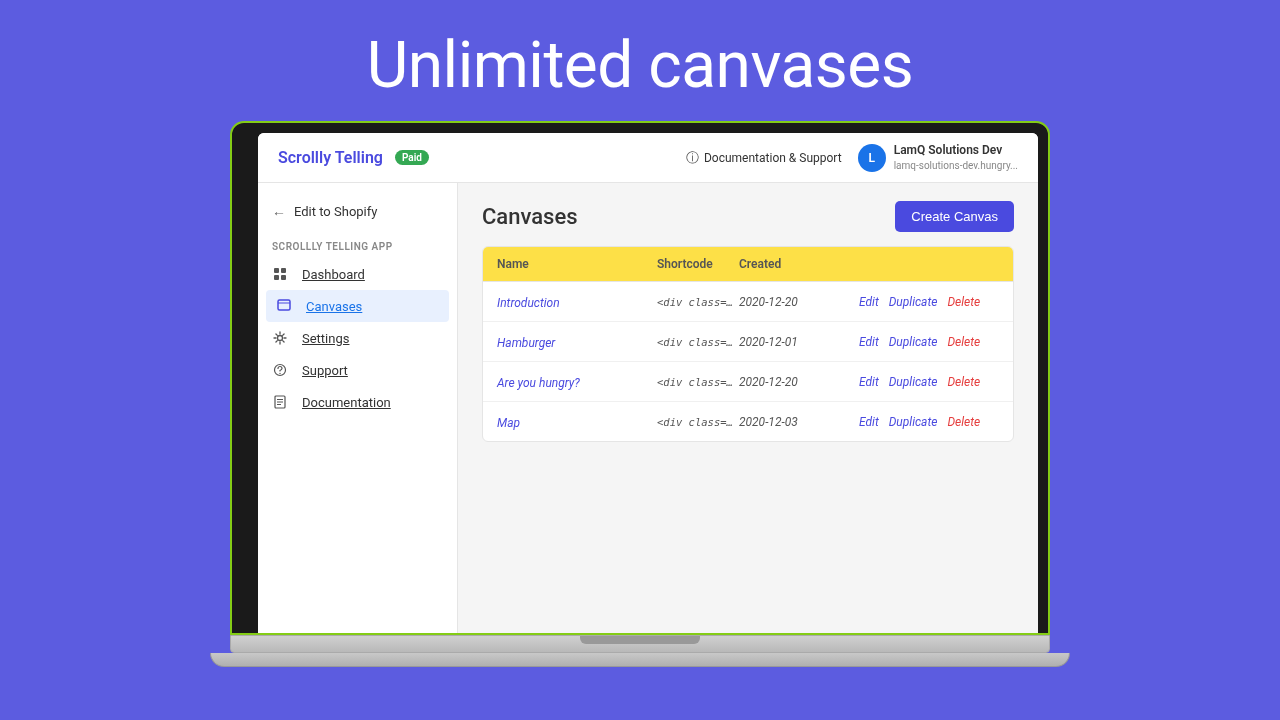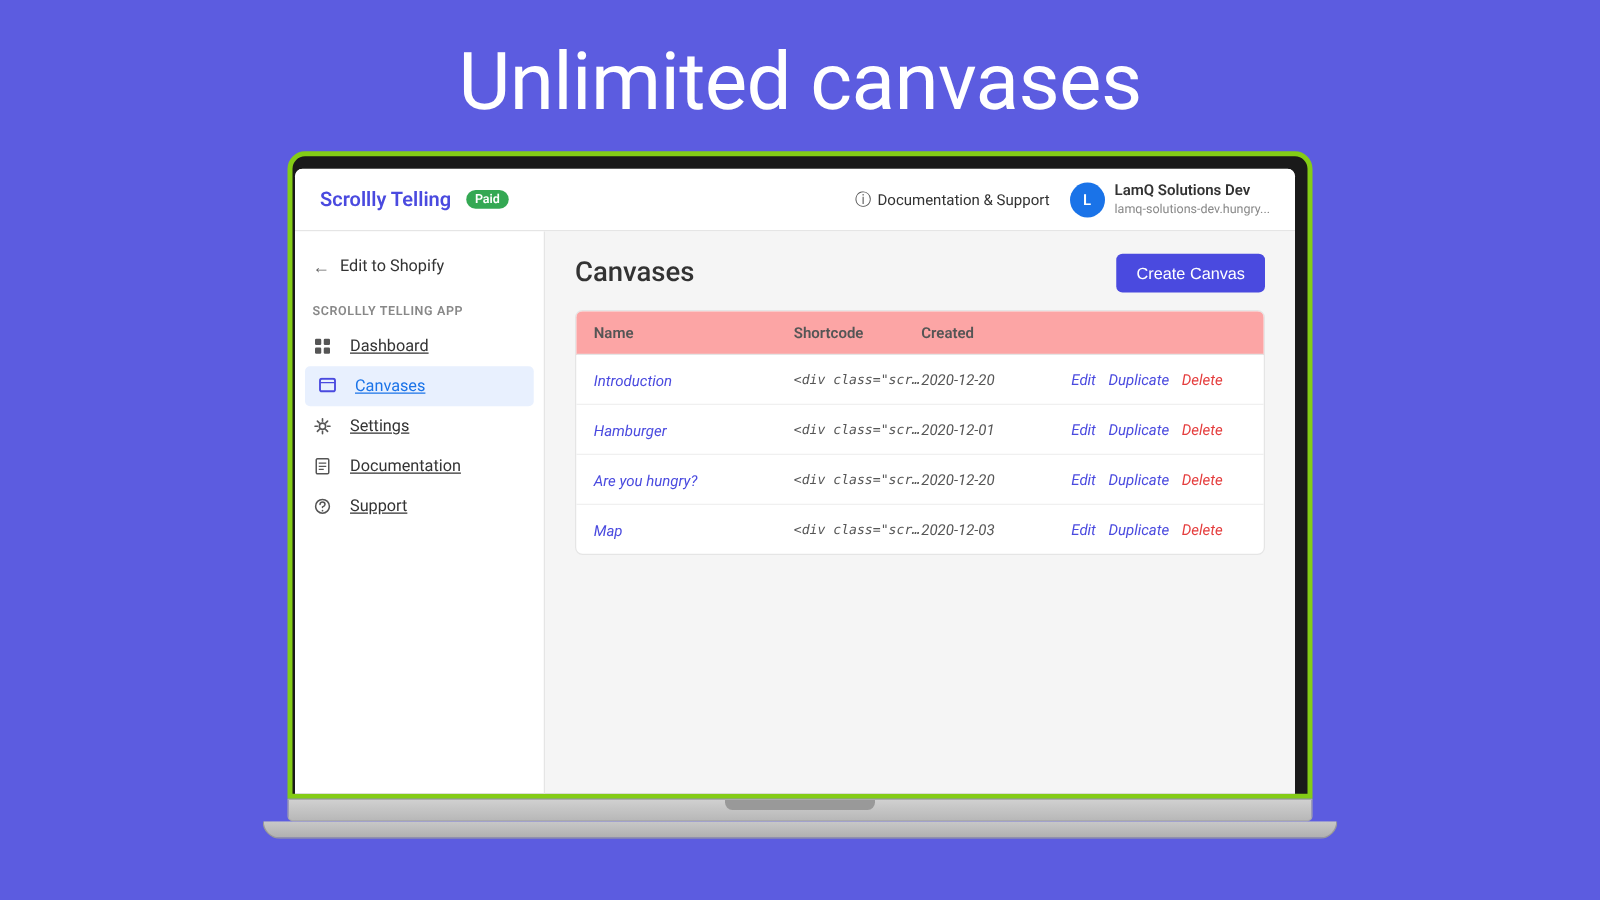--- a/index.html
+++ b/index.html
@@ -26,22 +26,22 @@
 
     
     .laptop-wrapper {
       width: 820px;
       position: relative;
     }
 
     .laptop-screen-area {
       background: #1a1a1a;
       border-radius: 14px 14px 0 0;
-      padding: 10px 10px 0 2px;
-      border: 4px solid #84cc16;
+      padding: 10px 10px 0 26px;
+      border: 2px solid #84cc16;
     }
 
     .laptop-screen {
       background: #f5f5f5;
       border-radius: 6px 6px 0 0;
       overflow: hidden;
       height: 500px;
     }
 
     .laptop-base {
@@ -247,21 +247,21 @@
       border: 1px solid #e5e5e5;
       border-radius: 6px;
       overflow: hidden;
     }
 
     .table-header {
       display: grid;
       grid-template-columns: 160px 1fr 120px 140px;
       border-bottom: 1px solid #e5e5e5;
       padding: 10px 14px;
-      background: #fca5a5;
+      background: #fde047;
     }
 
     .table-header-cell {
       font-size: 12px;
       font-weight: 600;
       color: #555;
     }
 
     .table-row {
       display: grid;
@@ -393,39 +393,39 @@
                   <path d="M7 1v2M7 11v2M1 7h2M11 7h2M2.93 2.93l1.41 1.41M9.66 9.66l1.41 1.41M2.93 11.07l1.41-1.41M9.66 4.34l1.41-1.41" stroke="#555" stroke-width="1.3" stroke-linecap="round"></path>
                 </svg>
               </span>
               <span>Settings</span>
             </div>
 
 
             <div class="sidebar-item">
               <span class="sidebar-icon">
                 <svg width="14" height="14" viewBox="0 0 14 14" fill="none">
+                  <circle cx="7" cy="7" r="5.5" stroke="#555" stroke-width="1.2" fill="none"></circle>
+                  <circle cx="7" cy="10.5" r="0.7" fill="#555"></circle>
+                  <path d="M5 5.5C5 4.4 5.9 3.5 7 3.5s2 .9 2 2c0 1.1-.9 1.5-2 2v0.5" stroke="#555" stroke-width="1.2" stroke-linecap="round" fill="none"></path>
+                </svg>
+              </span>
+              <span>Support</span>
+            </div>
+
+            <div class="sidebar-item">
+              <span class="sidebar-icon">
+                <svg width="14" height="14" viewBox="0 0 14 14" fill="none">
                   <rect x="2" y="1" width="10" height="12" rx="1" stroke="#555" stroke-width="1.2" fill="none"></rect>
                   <line x1="4" y1="4.5" x2="10" y2="4.5" stroke="#555" stroke-width="1"></line>
                   <line x1="4" y1="7" x2="10" y2="7" stroke="#555" stroke-width="1"></line>
                   <line x1="4" y1="9.5" x2="8" y2="9.5" stroke="#555" stroke-width="1"></line>
                 </svg>
               </span>
               <span>Documentation</span>
             </div>
-
-            <div class="sidebar-item">
-              <span class="sidebar-icon">
-                <svg width="14" height="14" viewBox="0 0 14 14" fill="none">
-                  <circle cx="7" cy="7" r="5.5" stroke="#555" stroke-width="1.2" fill="none"></circle>
-                  <circle cx="7" cy="10.5" r="0.7" fill="#555"></circle>
-                  <path d="M5 5.5C5 4.4 5.9 3.5 7 3.5s2 .9 2 2c0 1.1-.9 1.5-2 2v0.5" stroke="#555" stroke-width="1.2" stroke-linecap="round" fill="none"></path>
-                </svg>
-              </span>
-              <span>Support</span>
-            </div>
           </div>
 
           <div class="main-content">
             <div class="content-header">
               <h2 class="canvases-title">Canvases</h2>
               <button class="create-canvas-btn">Create Canvas</button>
             </div>
 
             <div class="canvas-table">
               <div class="table-header">

